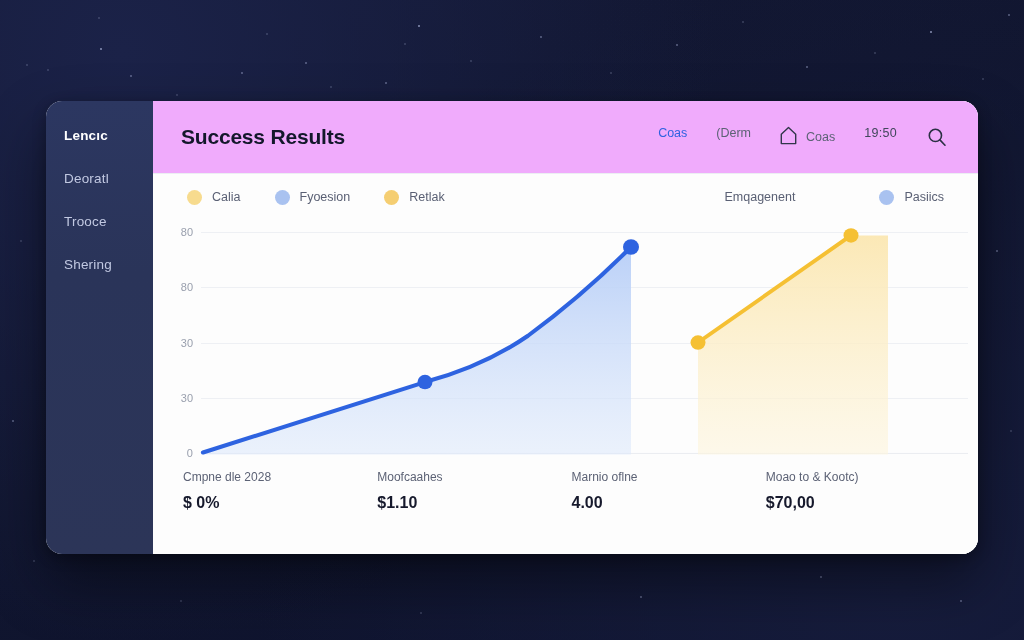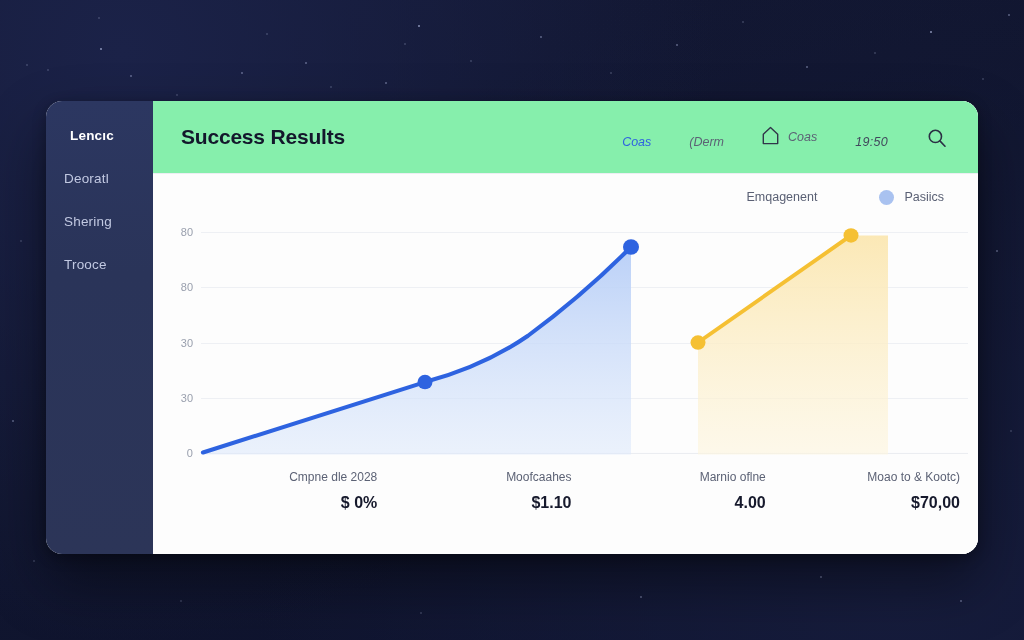--- a/index.html
+++ b/index.html
@@ -41,58 +41,58 @@
   .sidebar-head {
     height:73px; display:flex; align-items:center; padding-left:18px;
     background:linear-gradient(180deg,#394madd 0%, #3a4773 0%, #354268 100%);
     color:#ffffff; font-size:17px; font-weight:bold; letter-spacing:.2px;
   }
   .sidebar-list { padding-top:13px; }
   .sidebar-item {
     height:43px; display:flex; align-items:center; padding-left:18px;
     color:#c2c9e2; font-size:13.5px; letter-spacing:.2px;
   }
-  .sidebar-item.active { color:#ffffff; font-weight:bold;margin-left:6px; }
+  .sidebar-item.active { color:#ffffff; font-weight:bold; }
 
   
   .main { flex:1; background:#fdfdfd; display:flex; flex-direction:column; min-width:0; }
 
   .topbar {
     height:73px; flex:0 0 73px; display:flex; align-items:center;
-    padding:0 30px 0 28px; border-bottom:1px solid #eceef3; background:#86efac;
+    padding:0 30px 0 28px; border-bottom:1px solid #eceef3; background:#f0abfc;
   }
   .page-title { font-size:21px; font-weight:bold; color:#13172b; letter-spacing:-.2px; }
-  .topnav { margin-left:auto; display:flex; align-items:flex-end; gap:38px;font-style:italic; }
+  .topnav { margin-left:auto; display:flex; align-items:flex-start; gap:29px; }
   .nav-link { font-size:12.5px; color:#5c6275; }
   .nav-link.active { color:#2f62e0; }
   .nav-icon-group { display:flex; align-items:center; gap:9px; }
   .home-icon { display:block; }
   .clock { font-size:12.5px; color:#41475c; letter-spacing:.3px; }
   .search-btn { display:flex; align-items:center; justify-content:center; width:22px; height:22px; }
 
   
   .legend-row {
     height:46px; flex:0 0 46px; display:flex; align-items:center;
     padding:0 34px 0 34px;
   }
   .legend-left { display:flex; align-items:center; gap:34px; }
-  .legend-right { margin-left:auto; display:flex; gap:62px; }
+  .legend-right { margin-left:auto; display:flex; gap:84px; }
   .legend-item { display:flex; align-items:center; gap:10px; }
   .dot { width:15px; height:15px; border-radius:50%; flex:0 0 15px; }
   .legend-label { font-size:12.5px; color:#5a6074; }
 
   
   .chart-wrap { flex:1; position:relative; padding:0 30px 0 16px; min-height:0; }
   .chart-svg { position:absolute; left:0; top:0; width:100%; height:100%; }
 
   
   .footer {
     flex:0 0 88px; display:flex; padding:4px 18px 14px 30px; background:#fdfdfd;
   }
-  .foot-col { flex:1; display:flex; flex-direction:column; align-items:flex-end; gap:10px; }
+  .foot-col { flex:1; display:flex; flex-direction:column; align-items:flex-start; gap:10px; }
   .foot-name { font-size:12px; color:#5c6275; white-space:nowrap; }
   .foot-value { font-size:16px; font-weight:bold; color:#16192c; white-space:nowrap; }
 </style>
 </head>
 <body>
 
 <div class="stars">
   <span class="dim" style="left:98px;  top:17px;"></span>
   <span class="bright" style="left:100px; top:48px;"></span>
   <span class="dim" style="left:26px;  top:64px;"></span>
@@ -132,24 +132,24 @@
 
   <div class="sidebar">
     <div class="sidebar-list">
       <div class="sidebar-item active">
         <span>Lencıc</span>
       </div>
       <div class="sidebar-item">
         <span>Deoratl</span>
       </div>
       <div class="sidebar-item">
+        <span>Trooce</span>
+      </div>
+      <div class="sidebar-item">
         <span>Shering</span>
-      </div>
-      <div class="sidebar-item">
-        <span>Trooce</span>
       </div>
     </div>
   </div>
 
   <div class="main">
 
     <div class="topbar">
       <div class="page-title">Success Results</div>
       <div class="topnav">
         <div class="nav-link active">Coas</div>
@@ -166,20 +166,34 @@
         <div class="search-btn">
           <svg width="20" height="20" viewBox="0 0 20 20">
             <circle cx="8.4" cy="8.4" r="6.1" fill="none" stroke="#2b3044" stroke-width="1.6"></circle>
             <line x1="12.9" y1="12.9" x2="18" y2="18.2" stroke="#2b3044" stroke-width="1.6" stroke-linecap="round"></line>
           </svg>
         </div>
       </div>
     </div>
 
     <div class="legend-row">
+      <div class="legend-left">
+        <div class="legend-item">
+          <span class="dot" style="background:#F7DB8E"></span>
+          <span class="legend-label">Calia</span>
+        </div>
+        <div class="legend-item">
+          <span class="dot" style="background:#A9C2F0"></span>
+          <span class="legend-label">Fyoesion</span>
+        </div>
+        <div class="legend-item">
+          <span class="dot" style="background:#F5CE72"></span>
+          <span class="legend-label">Retlak</span>
+        </div>
+      </div>
       <div class="legend-right">
         <div class="legend-item">
           <span class="legend-label">Emqagenent</span>
         </div>
         <div class="legend-item">
           <span class="dot" style="background:#A9C2F0"></span>
           <span class="legend-label">Pasiics</span>
         </div>
       </div>
     </div>

